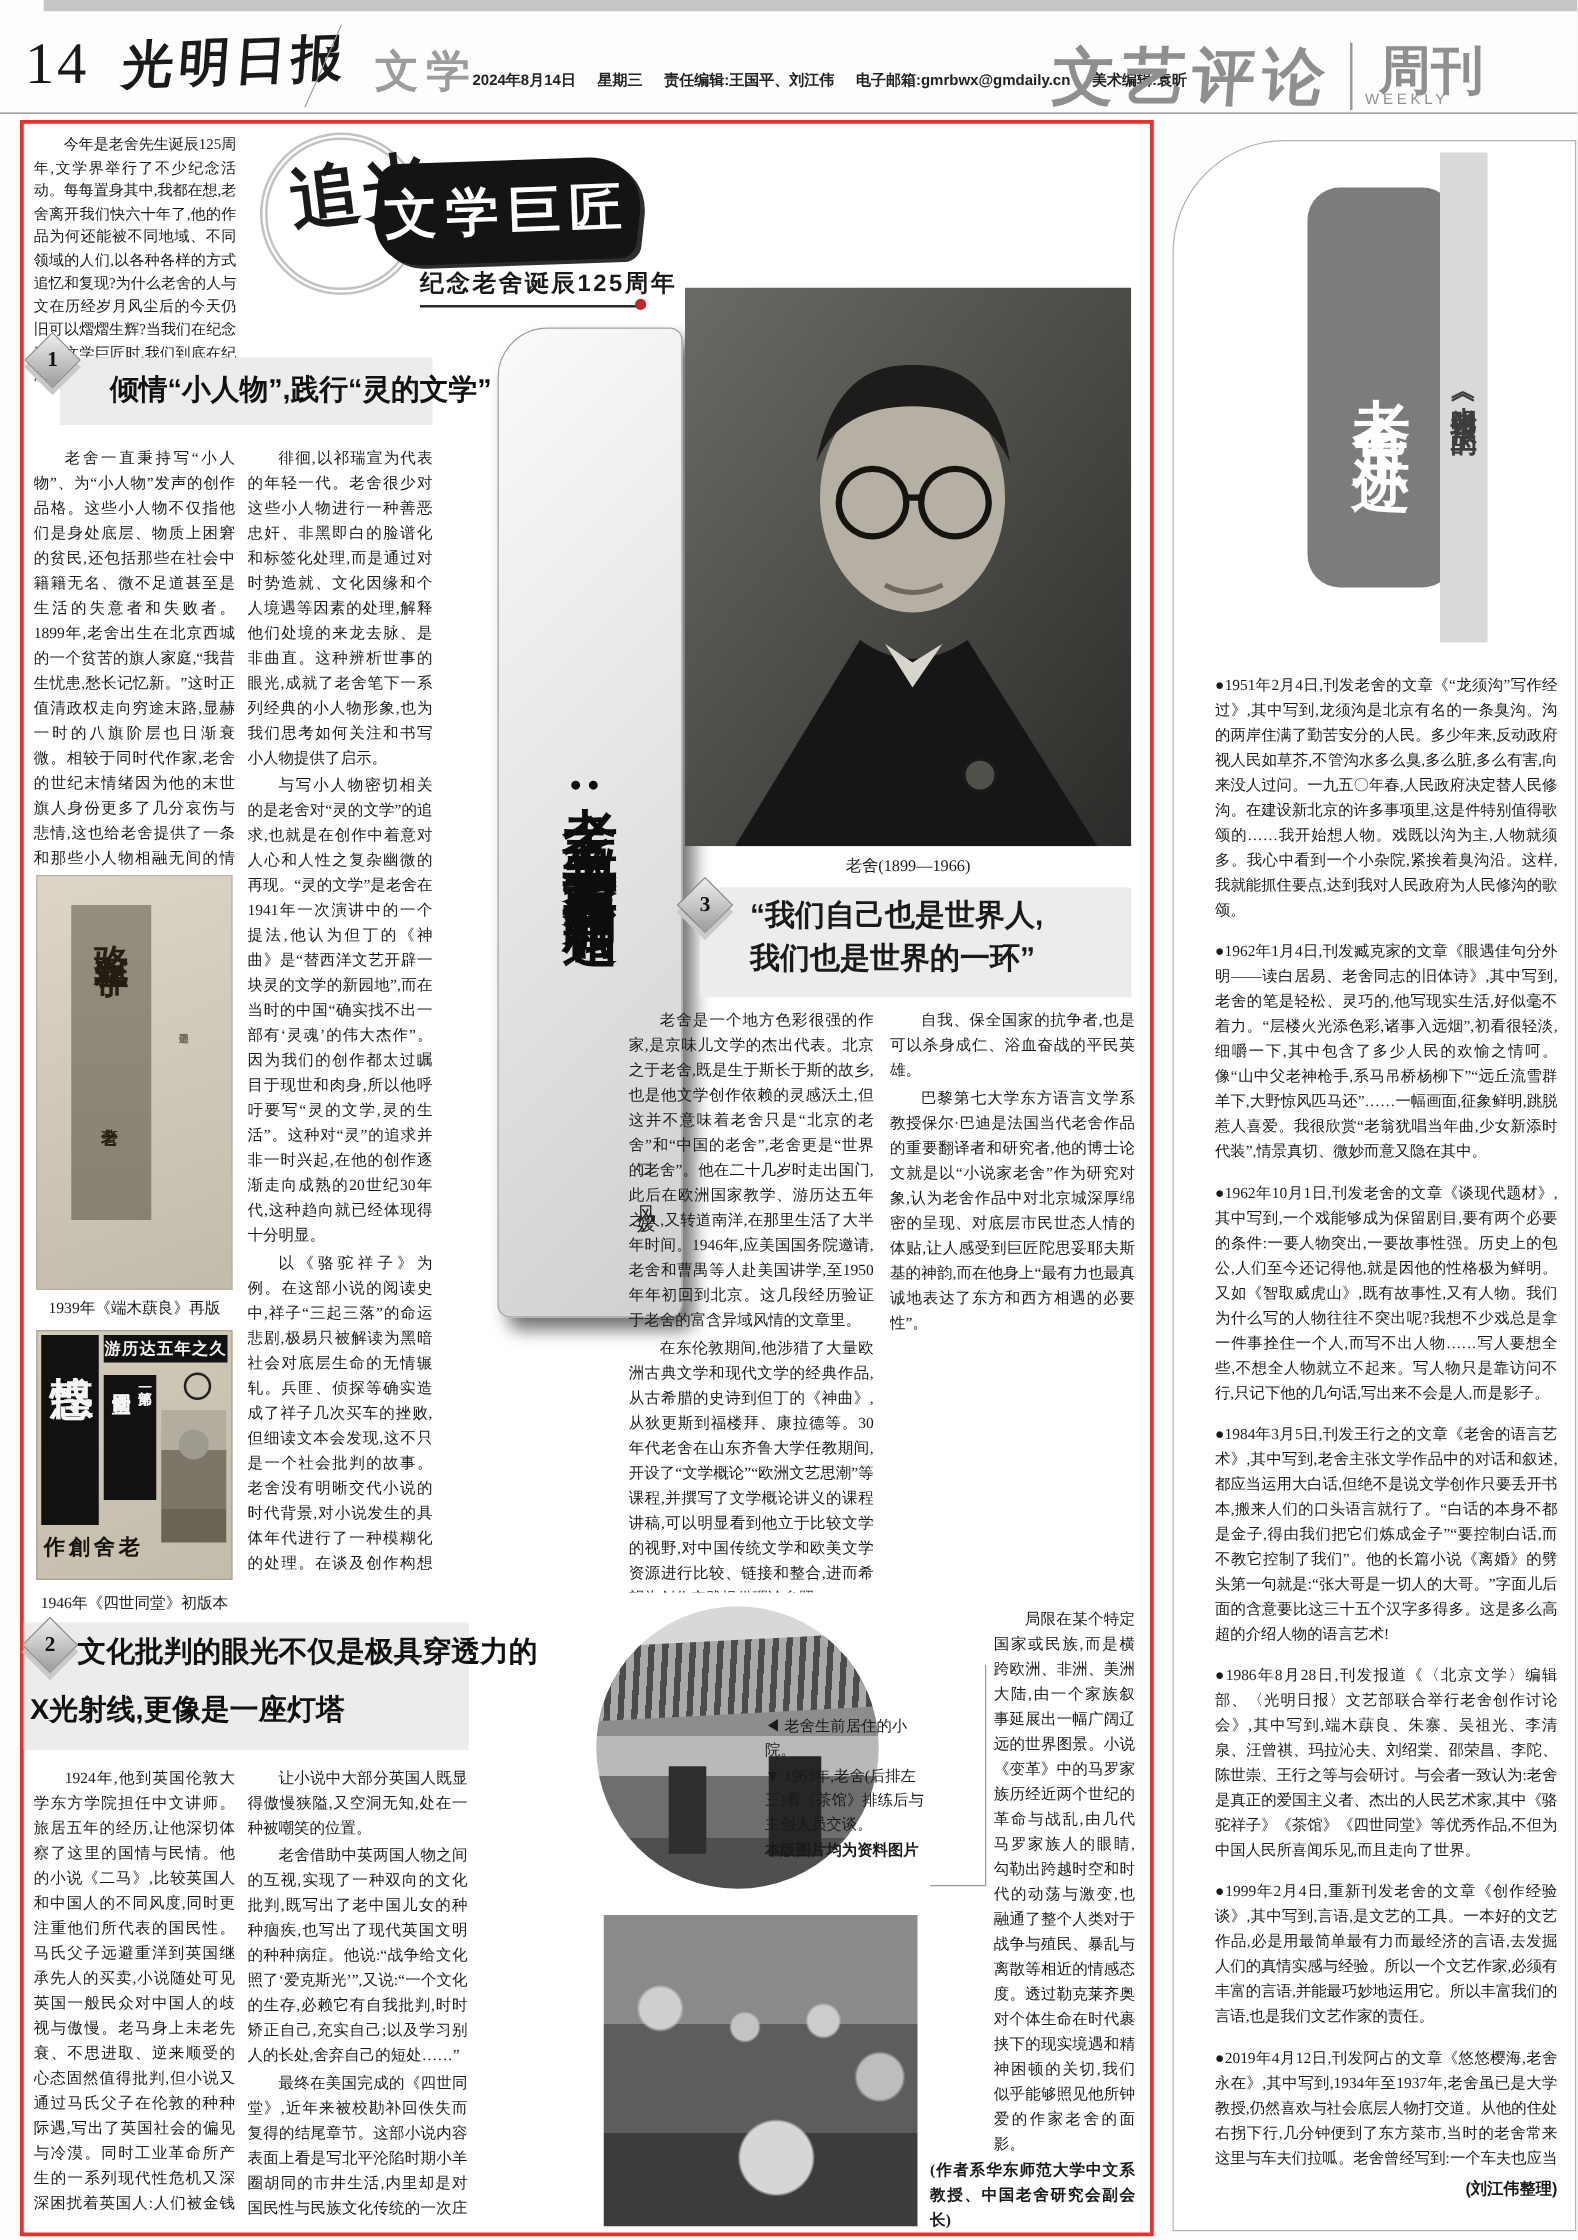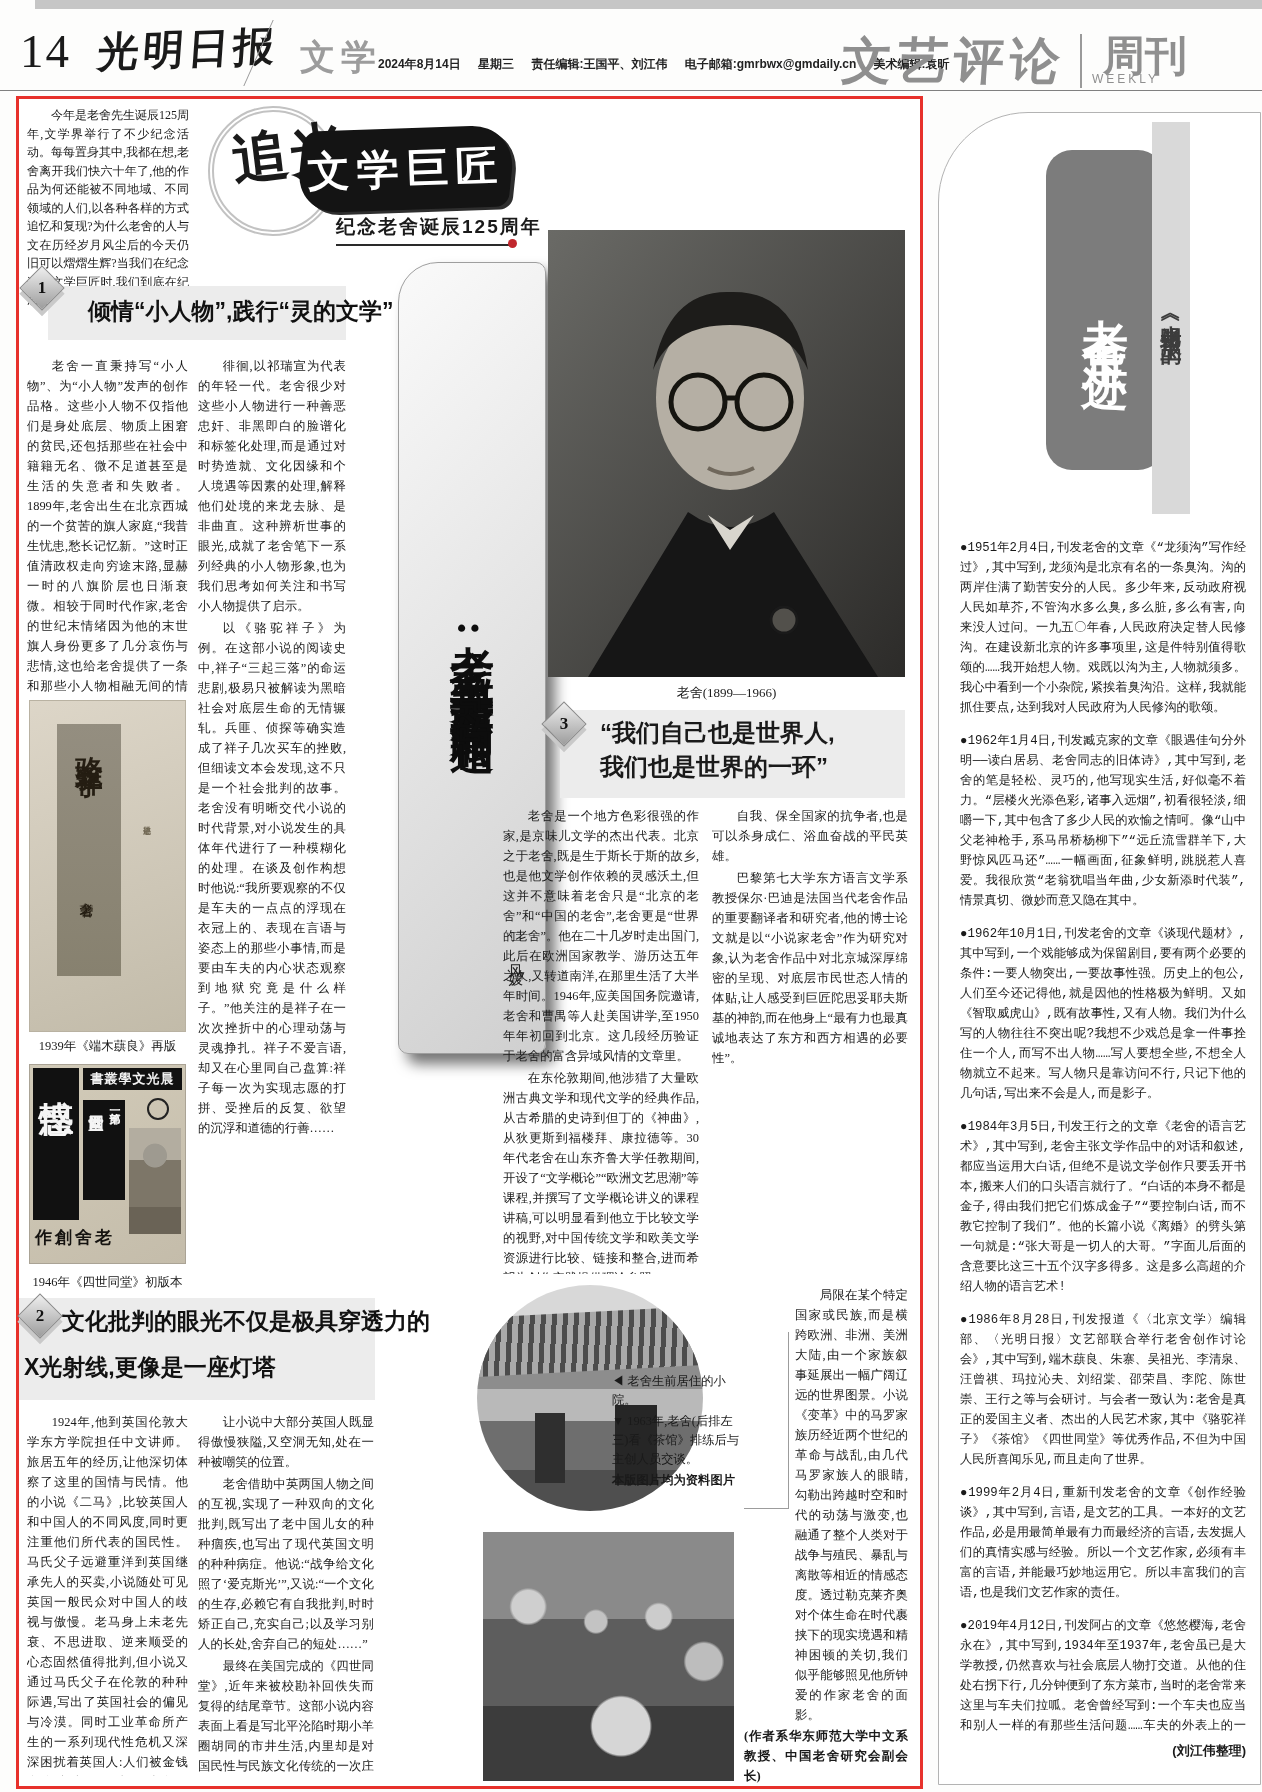--- a/index.html
+++ b/index.html
@@ -97,21 +97,21 @@
                  linear-gradient(#8a8a8a 0 35%,#5d5d5d 35% 70%,#3c3c3c 70%);}
   .a3credit{left:744px;top:1726px;width:164px;font-size:12.5px;font-weight:bold;line-height:20px;}
   
   .sb-dark{left:1046px;top:150px;width:118px;height:320px;background:#7c7c7c;border-radius:26px;}
   .sb-dark .vert{width:100%;height:100%;display:flex;align-items:center;justify-content:center;
                  color:#fff;font-size:46px;font-weight:900;letter-spacing:14px;font-family:"Liberation Serif",serif;}
   .sb-strip{left:1152px;top:122px;width:38px;height:392px;background:#d9d9d9;}
   .sb-strip .vert{width:100%;height:100%;display:flex;align-items:center;justify-content:center;
                   color:#3d3d3d;font-size:21px;font-weight:bold;letter-spacing:3px;}
   .sb-entries{left:956px;top:538px;width:290px;height:1196px;font-size:12.3px;line-height:20px;}
-  .sb-entries p.para{text-indent:0;margin:0 0 13px 4px;font-family:Liberation Mono, monospace;}
+  .sb-entries p.para{text-indent:0;margin:0 0 13px 16px;}
   .sb-credit{left:956px;top:1742px;width:290px;text-align:right;font-size:13px;font-weight:bold;}
 </style>
 </head>
 <body>
 
 <div id="page">
 
   <div class="abs topstrip"></div>
   <div class="abs pagenum">14</div>
   <div class="abs masthead">光明日报</div>
@@ -146,34 +146,35 @@
   <div class="abs band" style="left:48px;top:286px;width:298px;height:54px;"></div>
   <div class="abs badge" style="left:26px;top:272px;">
       <b>1</b>
     </div>
   <div class="abs hl sans" style="left:88px;top:296px;font-size:23px;">倾情“小人物”,践行“灵的文学”</div>
   <div class="abs body-txt just clip" style="left:27px;top:356px;width:161px;height:338px;">
       <p class="para">老舍一直秉持写“小人物”、为“小人物”发声的创作品格。这些小人物不仅指他们是身处底层、物质上困窘的贫民,还包括那些在社会中籍籍无名、微不足道甚至是生活的失意者和失败者。1899年,老舍出生在北京西城的一个贫苦的旗人家庭,“我昔生忧患,愁长记忆新。”这时正值清政权走向穷途末路,显赫一时的八旗阶层也日渐衰微。相较于同时代作家,老舍的世纪末情绪因为他的末世旗人身份更多了几分哀伤与悲情,这也给老舍提供了一条和那些小人物相融无间的情感通道。</p>
     </div>
   <div class="abs body-txt just clip" style="left:198px;top:356px;width:148px;height:900px;">
       <p class="para">徘徊,以祁瑞宣为代表的年轻一代。老舍很少对这些小人物进行一种善恶忠奸、非黑即白的脸谱化和标签化处理,而是通过对时势造就、文化因缘和个人境遇等因素的处理,解释他们处境的来龙去脉、是非曲直。这种辨析世事的眼光,成就了老舍笔下一系列经典的小人物形象,也为我们思考如何关注和书写小人物提供了启示。</p>
+      <p class="para">与写小人物密切相关的是老舍对“灵的文学”的追求,也就是在创作中着意对人心和人性之复杂幽微的再现。“灵的文学”是老舍在1941年一次演讲中的一个提法,他认为但丁的《神曲》是“替西洋文艺开辟一块灵的文学的新园地”,而在当时的中国“确实找不出一部有‘灵魂’的伟大杰作”。因为我们的创作都太过瞩目于现世和肉身,所以他呼吁要写“灵的文学,灵的生活”。这种对“灵”的追求并非一时兴起,在他的创作逐渐走向成熟的20世纪30年代,这种趋向就已经体现得十分明显。</p>
       <p class="para">以《骆驼祥子》为例。在这部小说的阅读史中,祥子“三起三落”的命运悲剧,极易只被解读为黑暗社会对底层生命的无情辗轧。兵匪、侦探等确实造成了祥子几次买车的挫败,但细读文本会发现,这不只是一个社会批判的故事。老舍没有明晰交代小说的时代背景,对小说发生的具体年代进行了一种模糊化的处理。在谈及创作构想时他说:“我所要观察的不仅是车夫的一点点的浮现在衣冠上的、表现在言语与姿态上的那些小事情,而是要由车夫的内心状态观察到地狱究竟是什么样子。”他关注的是祥子在一次次挫折中的心理动荡与灵魂挣扎。祥子不爱言语,却又在心里同自己盘算:祥子每一次为实现志愿的打拼、受挫后的反复、欲望的沉浮和道德的行善……</p>
     </div>
 
   <div class="abs book1">
     <div class="book1-panel">
       <div class="book1-title vert">骆驼祥子</div>
       <div class="book1-author vert">老舍著</div>
     </div>
     <div class="book1-ins vert">题记手迹</div>
   </div>
   <div class="abs bookcap kai" style="left:29px;top:1038px;width:157px;">1939年《端木蕻良》再版</div>
 
   <div class="abs book2">
-    <div class="b2-strip sans">書叢學文光晨</div>
+    <div class="b2-strip sans">游历达五年之久</div>
     <div class="b2-left">
       <span class="b2-hh">惶惑</span>
     </div>
     <div class="b2-mid sans">
       <span class="vert" style="font-size:15px;">四世同堂</span>
       <span class="vert" style="font-size:11px;">第一部</span>
     </div>
     <div class="b2-logo"></div>
     <div class="b2-photo"></div>
     <div class="b2-author sans">作創舍老</div>

